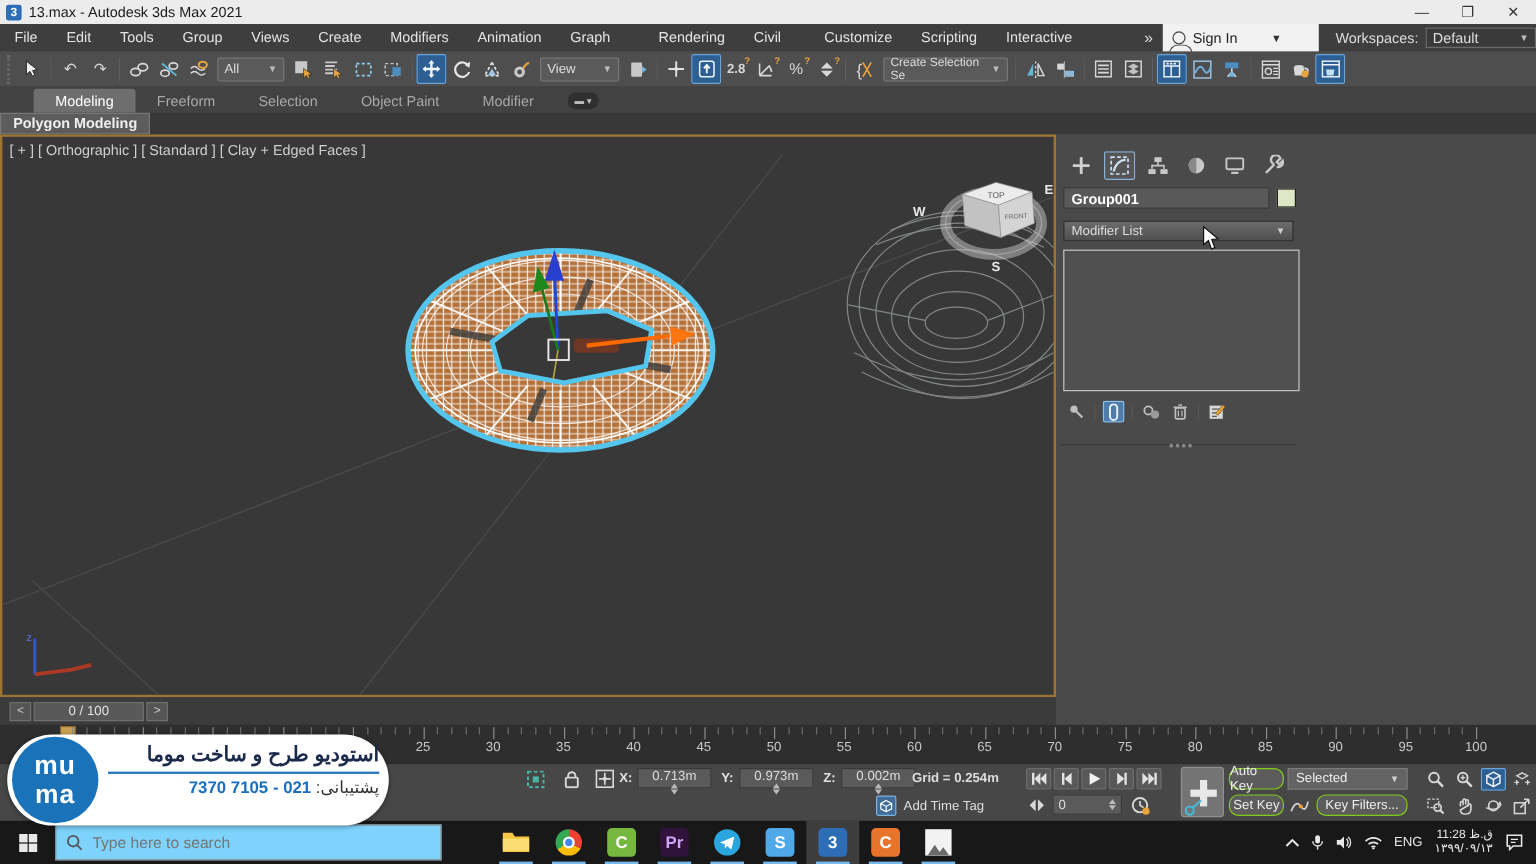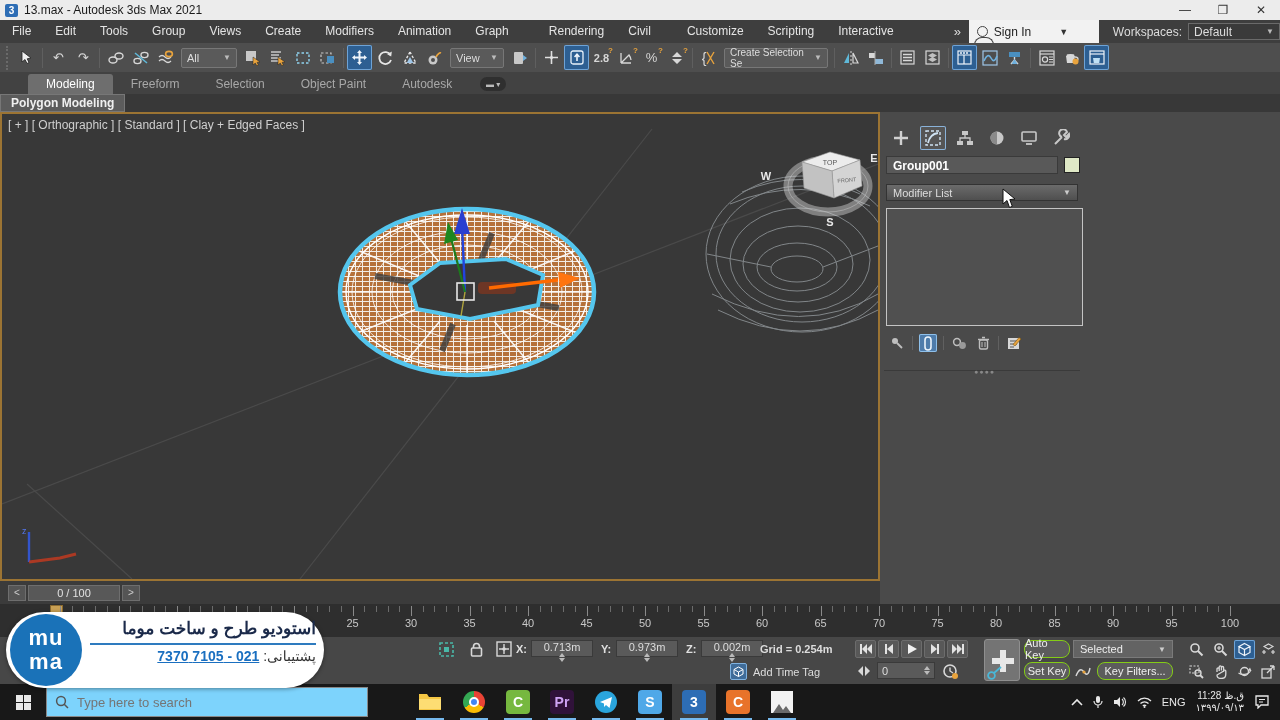--- a/index.html
+++ b/index.html
@@ -158,21 +158,21 @@
   
   #watermark { left:6px; top:612px; width:318px; height:76px; background:#ffffff;
     border-radius:40px; box-shadow:0 1px 4px rgba(0,0,0,.4); z-index:20; }
   #wm-logo { position:absolute; left:4px; top:2px; width:72px; height:72px; background:#1a72b8;
     border-radius:50%; color:#fff; font-weight:bold; font-size:22px; line-height:24px; text-align:center;
     display:flex; flex-direction:column; justify-content:center; letter-spacing:1px; }
   #wm-text { position:absolute; left:84px; top:6px; width:226px; text-align:right; direction:rtl; }
   #wm-title { color:#1b2a4a; font-weight:bold; font-size:17px; }
   #wm-line { border-top:2px solid #2e7bbf; margin:4px 0 3px; }
   #wm-support { font-size:14px; color:#333; }
-  #wm-support b { color:#1a6fc0;text-decoration:underline; }
+  #wm-support b { color:#1a6fc0; }
 
   #mouse-cursor { left:1002px; top:188px; z-index:30; }
 </style>
 </head>
 <body>
 
 <div id="titlebar" class="abs">
   <div id="app-icon">3</div>
   <span>13.max - Autodesk 3ds Max 2021</span>
   <div id="win-buttons">
@@ -289,21 +289,21 @@
         <path d="M8,7 L11.4,13 H4.6 Z" fill="#9fc6e8"></path>
       </svg>
   </div>
   <div class="tbtn">
     <svg width="16" height="16" viewBox="0 0 16 16">
         <circle cx="6" cy="10" r="4.5" fill="#c8c8c8"></circle>
         <circle cx="6" cy="10" r="2" fill="#4e4e4e"></circle>
         <path d="M9,7 Q12,2 14,3" stroke="#e8a33d" stroke-width="1.8" fill="none"></path>
       </svg>
   </div>
-  <div class="tdrop" style="width:54px">
+  <div class="tdrop" style="width:66px">
     <span>View</span>
       <span class="dd">▼</span>
   </div>
   <div class="tbtn">
     <svg width="16" height="16" viewBox="0 0 16 16">
         <rect x="2" y="2" width="9" height="12" rx="1" fill="#c8c8c8"></rect>
         <path d="M11,5 L15,8 L11,11" fill="#6fb0dd"></path>
       </svg>
   </div>
   <div class="tsep"></div>
@@ -424,21 +424,21 @@
       </svg>
   </div>
 </div>
 
 <div id="ribbon-tabs-row" class="abs">
   <div id="ribbon-tabs" style="display:flex;">
       <div class="rtab active">Modeling</div>
       <div class="rtab">Freeform</div>
       <div class="rtab">Selection</div>
       <div class="rtab">Object Paint</div>
-      <div class="rtab">Autodesk</div>
+      <div class="rtab">Modifier</div>
     </div>
   <div id="ribbon-config">▬ ▾</div>
 </div>
 <div id="ribbon-panel-row" class="abs">
   <div id="polygon-modeling">Polygon Modeling</div>
 </div>
 
 <div id="viewport" class="abs">
   <svg width="876" height="465" viewBox="0 0 876 465">
     <defs>

